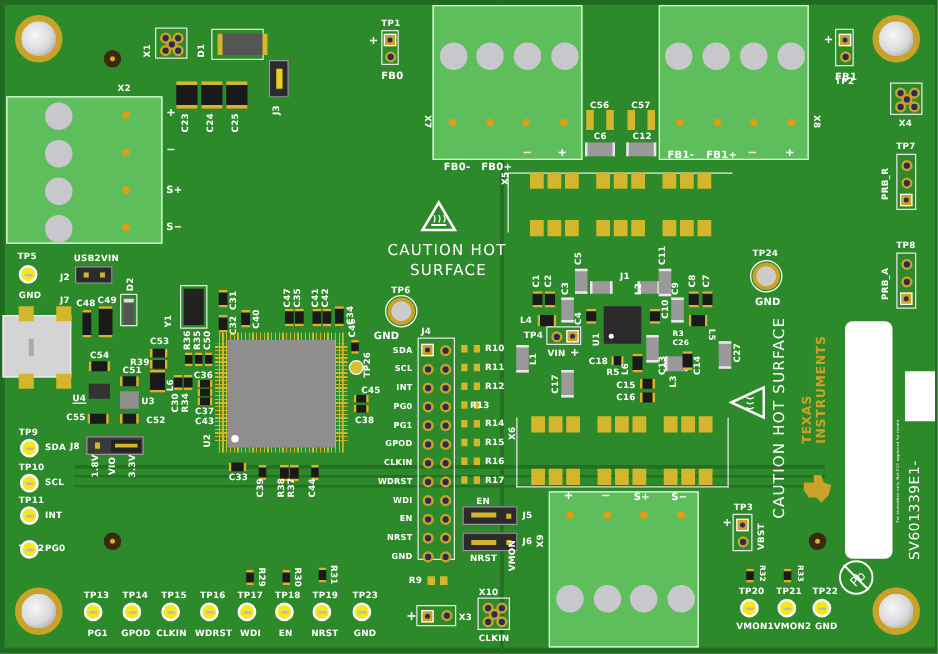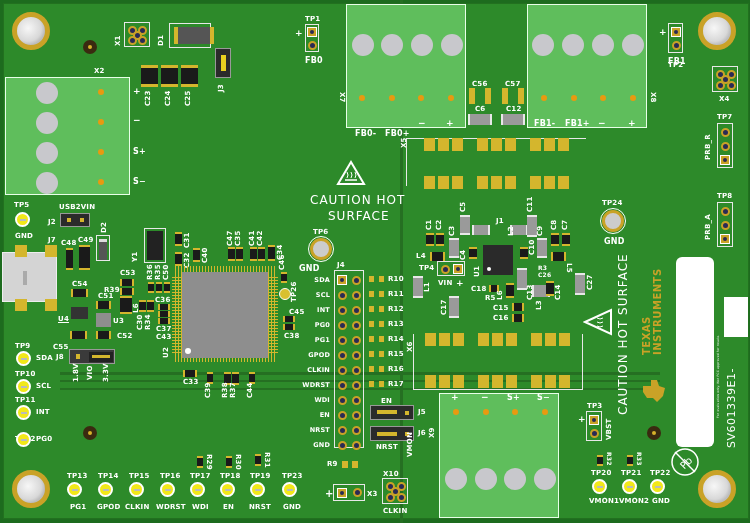--- a/index.html
+++ b/index.html
@@ -240,21 +240,21 @@
   </div>
 
   <span class="silk" style="left:72px;top:281px;">C54</span>
   <div class="cap" style="left:71px;top:289px;width:17px;height:8px;"></div>
   <span class="silk" style="left:98px;top:293px;">C51</span>
   <div class="cap" style="left:96px;top:301px;width:15px;height:8px;"></div>
   <div class="ic" style="left:71px;top:307px;width:17px;height:12px;background:#333;"></div>
   <span class="silk" style="left:58px;top:316px;text-decoration:underline;">U4</span>
   <div class="ic" style="left:96px;top:313px;width:15px;height:14px;"></div>
   <span class="silk" style="left:113px;top:318px;">U3</span>
-  <span class="silk" style="left:53px;top:344px;">C55</span>
+  <span class="silk" style="left:53px;top:331px;">C55</span>
   <div class="cap" style="left:70px;top:331px;width:17px;height:8px;"></div>
   <div class="cap" style="left:96px;top:331px;width:15px;height:8px;"></div>
   <span class="silk" style="left:117px;top:333px;">C52</span>
 
   <div class="outline" style="left:144px;top:228px;width:22px;height:35px;">
     <div style="position:absolute;left:2px;top:2px;width:16px;height:29px;background:#222;"></div>
   </div>
   <span class="silk vert" style="left:132px;top:262px;">Y1</span>
 
   <div class="capv" style="left:175px;top:232px;width:7px;height:14px;"></div>
@@ -430,21 +430,21 @@
       <div class="pad" style="left: 379px; top: 276px; width: 5px; height: 6px;"></div>
       <span class="silk" style="left: 388px; top: 276px;">R10</span>
       <div class="pad" style="left: 369px; top: 291px; width: 5px; height: 6px;"></div>
       <div class="pad" style="left: 379px; top: 291px; width: 5px; height: 6px;"></div>
       <span class="silk" style="left: 388px; top: 291px;">R11</span>
       <div class="pad" style="left: 369px; top: 306px; width: 5px; height: 6px;"></div>
       <div class="pad" style="left: 379px; top: 306px; width: 5px; height: 6px;"></div>
       <span class="silk" style="left: 388px; top: 306px;">R12</span>
       <div class="pad" style="left: 369px; top: 321px; width: 5px; height: 6px;"></div>
       <div class="pad" style="left: 379px; top: 321px; width: 5px; height: 6px;"></div>
-      <span class="silk" style="left: 388px; top: 321px;">R13</span>
+      <span class="silk" style="left: 376px; top: 321px;">R13</span>
       <div class="pad" style="left: 369px; top: 336px; width: 5px; height: 6px;"></div>
       <div class="pad" style="left: 379px; top: 336px; width: 5px; height: 6px;"></div>
       <span class="silk" style="left: 388px; top: 336px;">R14</span>
       <div class="pad" style="left: 369px; top: 351px; width: 5px; height: 6px;"></div>
       <div class="pad" style="left: 379px; top: 351px; width: 5px; height: 6px;"></div>
       <span class="silk" style="left: 388px; top: 351px;">R15</span>
       <div class="pad" style="left: 369px; top: 366px; width: 5px; height: 6px;"></div>
       <div class="pad" style="left: 379px; top: 366px; width: 5px; height: 6px;"></div>
       <span class="silk" style="left: 388px; top: 366px;">R16</span>
       <div class="pad" style="left: 369px; top: 381px; width: 5px; height: 6px;"></div>

